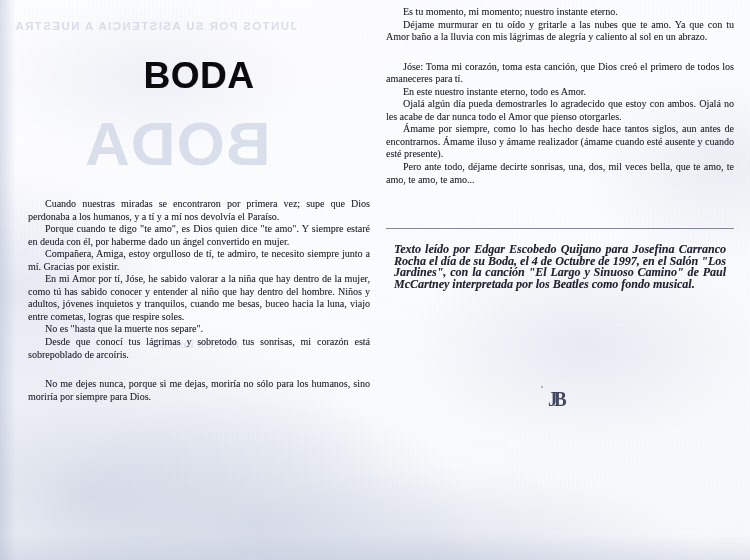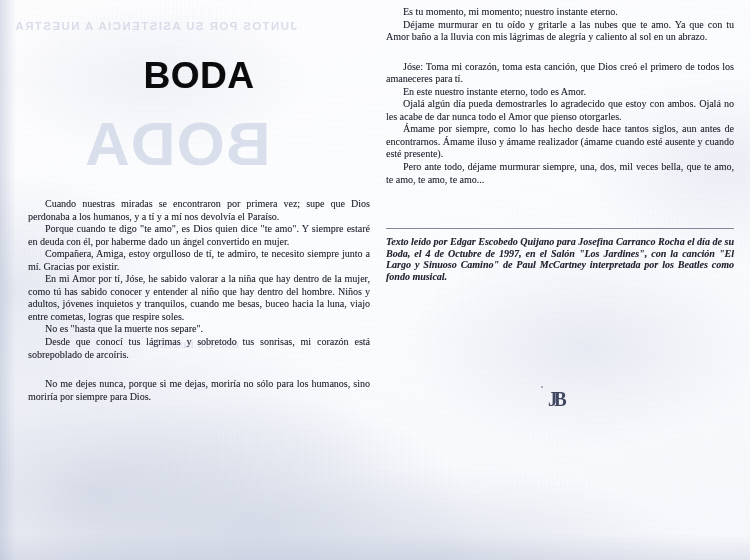--- a/index.html
+++ b/index.html
@@ -146,24 +146,24 @@
     background: #6f7487;
     opacity: 0.85;
   }
   #credit-block {
     position: absolute;
     left: 0;
     top: 236px;
     width: 348px;
   }
   #credit-text {
-    margin: 0;
+    margin: 8px;
     font-style: italic;
     font-weight: 700;
-    font-size: 10px;
+    font-size: 12px;
     line-height: 11.6px;
     text-align: justify;
     color: #23243048;
     color: #232430;
     font-family: "Liberation Serif", "DejaVu Serif", serif;
     text-shadow: 0.25px 0.2px 0.4px rgba(60,62,84,0.36);
   }
 
   
   #monogram {
@@ -231,21 +231,21 @@
   </div>
 
   <div id="right-column">
     <div id="right-body">
         <p class="para">Es tu momento, mi momento; nuestro instante eterno.</p>
         <p class="para">Déjame murmurar en tu oído y gritarle a las nubes que te amo. Ya que con tu Amor baño a la lluvia con mis lágrimas de alegría y caliento al sol en un abrazo.</p>
         <p class="para gap-before">Jóse: Toma mi corazón, toma esta canción, que Dios creó el primero de todos los amaneceres para tí.</p>
         <p class="para">En este nuestro instante eterno, todo es Amor.</p>
         <p class="para">Ojalá algún día pueda demostrarles lo agradecido que estoy con ambos. Ojalá no les acabe de dar nunca todo el Amor que pienso otorgarles.</p>
         <p class="para">Ámame por siempre, como lo has hecho desde hace tantos siglos, aun antes de encontrarnos. Ámame iluso y ámame realizador (ámame cuando esté ausente y cuando esté presente).</p>
-        <p class="para">Pero ante todo, déjame murmurar siempre, una, dos, mil veces bella, que te amo, te amo, te amo, te amo...</p>
+        <p class="para">Pero ante todo, déjame decirte sonrisas, una, dos, mil veces bella, que te amo, te amo, te amo, te amo...</p>
       </div>
     <div id="credit-rule"></div>
     <div id="credit-block">
       <p id="credit-text">Texto leído por Edgar Escobedo Quijano para Josefina Carranco Rocha el día de su Boda, el 4 de Octubre de 1997, en el Salón "Los Jardines", con la canción "El Largo y Sinuoso Camino" de Paul McCartney interpretada por los Beatles como fondo musical.</p>
     </div>
   </div>
 
   <div id="monogram-dot"></div>
   <div id="monogram">JB</div>
 

